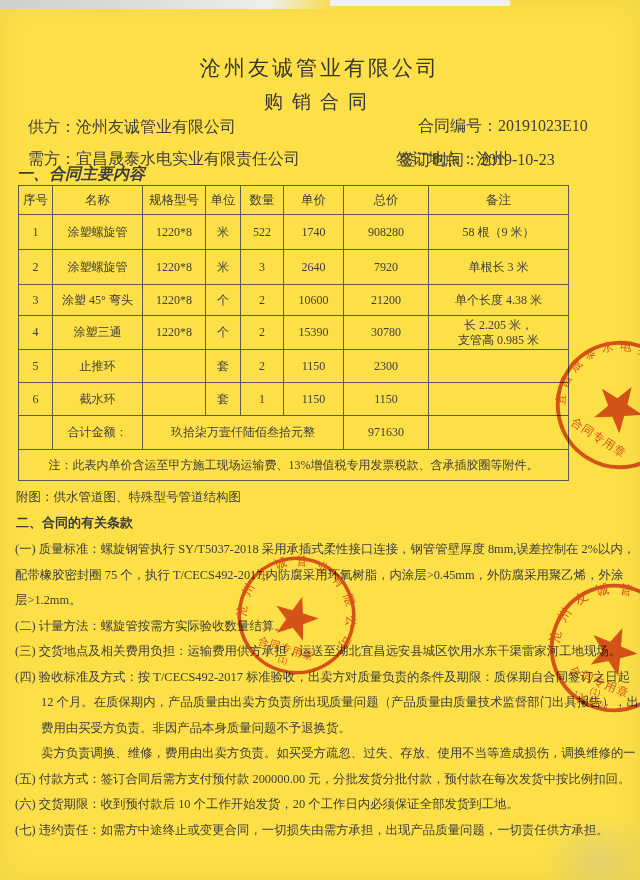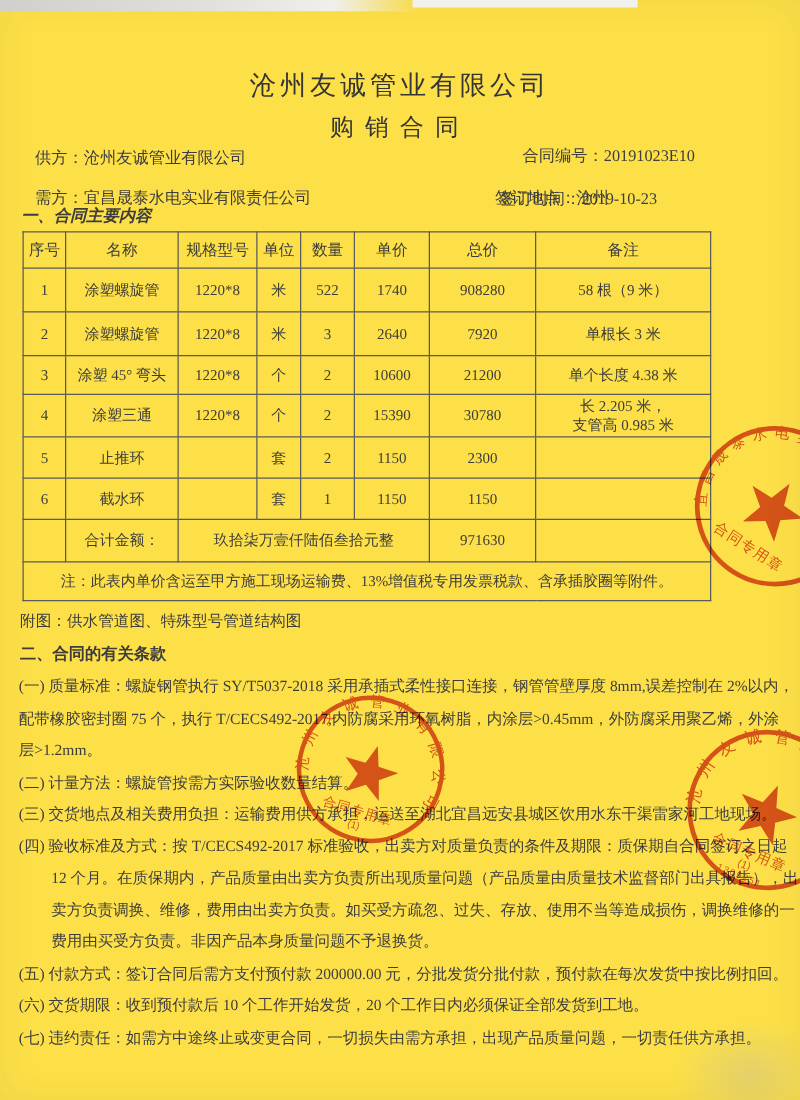--- a/index.html
+++ b/index.html
@@ -15,21 +15,21 @@
   .top-band2 { position:absolute; top:0; left:330px; width:180px; height:6px; background:#f1f1ee; }
   .corner-smudge { position:absolute; right:-20px; bottom:-25px; width:120px; height:90px;
     background:radial-gradient(closest-side, rgba(180,180,172,0.35), rgba(180,180,172,0)); }
   .speck { position:absolute; left:581px; top:701px; width:4px; height:4px; border-radius:50%; background:#3a3a3a; opacity:.8; }
 
   .company-title { position:absolute; top:54px; left:0; width:100%; text-align:center;
     font-size:21px; letter-spacing:3px; color:#353535; }
   .doc-title { position:absolute; top:89px; left:0; width:100%; text-align:center;
     font-size:19px; letter-spacing:9px; color:#353535; }
 
-  .meta { position:absolute; font-size:13px; white-space:nowrap; }
+  .meta { position:absolute; font-size:16px; white-space:nowrap; }
   .supplier { top:117px; left:28px; }
   .buyer    { top:149px; left:28px; }
   .section1 { top:164px; left:17px; font-weight:600;font-style:italic; }
   .cno      { top:116px; left:418px; }
   .cplace   { top:133px; left:396px;margin-top:16px; }
   .cdate    { top:150px; left:400px; }
 
   table.items { position:absolute; left:18px; top:185px; border-collapse:collapse;
     table-layout:fixed; width:550px; }
   table.items td, table.items th { border:1px solid #5a5a58; text-align:center;
@@ -178,22 +178,22 @@
   <div class="section2">二、合同的有关条款</div>
 
   <div class="terms">
     <div class="term-line">(一) 质量标准：螺旋钢管执行 SY/T5037-2018 采用承插式柔性接口连接，钢管管壁厚度 8mm,误差控制在 2%以内，</div>
     <div class="term-line">配带橡胶密封圈 75 个，执行 T/CECS492-2017,内防腐采用环氧树脂，内涂层&gt;0.45mm，外防腐采用聚乙烯，外涂</div>
     <div class="term-line">层&gt;1.2mm。</div>
     <div class="term-line">(二) 计量方法：螺旋管按需方实际验收数量结算。</div>
     <div class="term-line">(三) 交货地点及相关费用负担：运输费用供方承担，运送至湖北宜昌远安县城区饮用水东干渠雷家河工地现场。</div>
     <div class="term-line">(四) 验收标准及方式：按 T/CECS492-2017 标准验收，出卖方对质量负责的条件及期限：质保期自合同签订之日起</div>
     <div class="term-line indent">12 个月。在质保期内，产品质量由出卖方负责所出现质量问题（产品质量由质量技术监督部门出具报告），出</div>
+    <div class="term-line indent">费用由买受方负责。非因产品本身质量问题不予退换货。</div>
     <div class="term-line indent">卖方负责调换、维修，费用由出卖方负责。如买受方疏忽、过失、存放、使用不当等造成损伤，调换维修的一</div>
-    <div class="term-line indent">费用由买受方负责。非因产品本身质量问题不予退换货。</div>
     <div class="term-line">(五) 付款方式：签订合同后需方支付预付款 200000.00 元，分批发货分批付款，预付款在每次发货中按比例扣回。</div>
     <div class="term-line">(六) 交货期限：收到预付款后 10 个工作开始发货，20 个工作日内必须保证全部发货到工地。</div>
     <div class="term-line">(七) 违约责任：如需方中途终止或变更合同，一切损失由需方承担，出现产品质量问题，一切责任供方承担。</div>
   </div>
 
   <div class="stamp stamp-buyer">
     <svg viewBox="0 0 140 140">
       <circle cx="70" cy="70" r="64" fill="none" stroke="currentColor" stroke-width="4"></circle>
       <path id="arcA" d="M 24,104 A 57,57 0 1 1 116,104" fill="none"></path>
       <text class="seal-arc-text" font-size="12" fill="currentColor">

